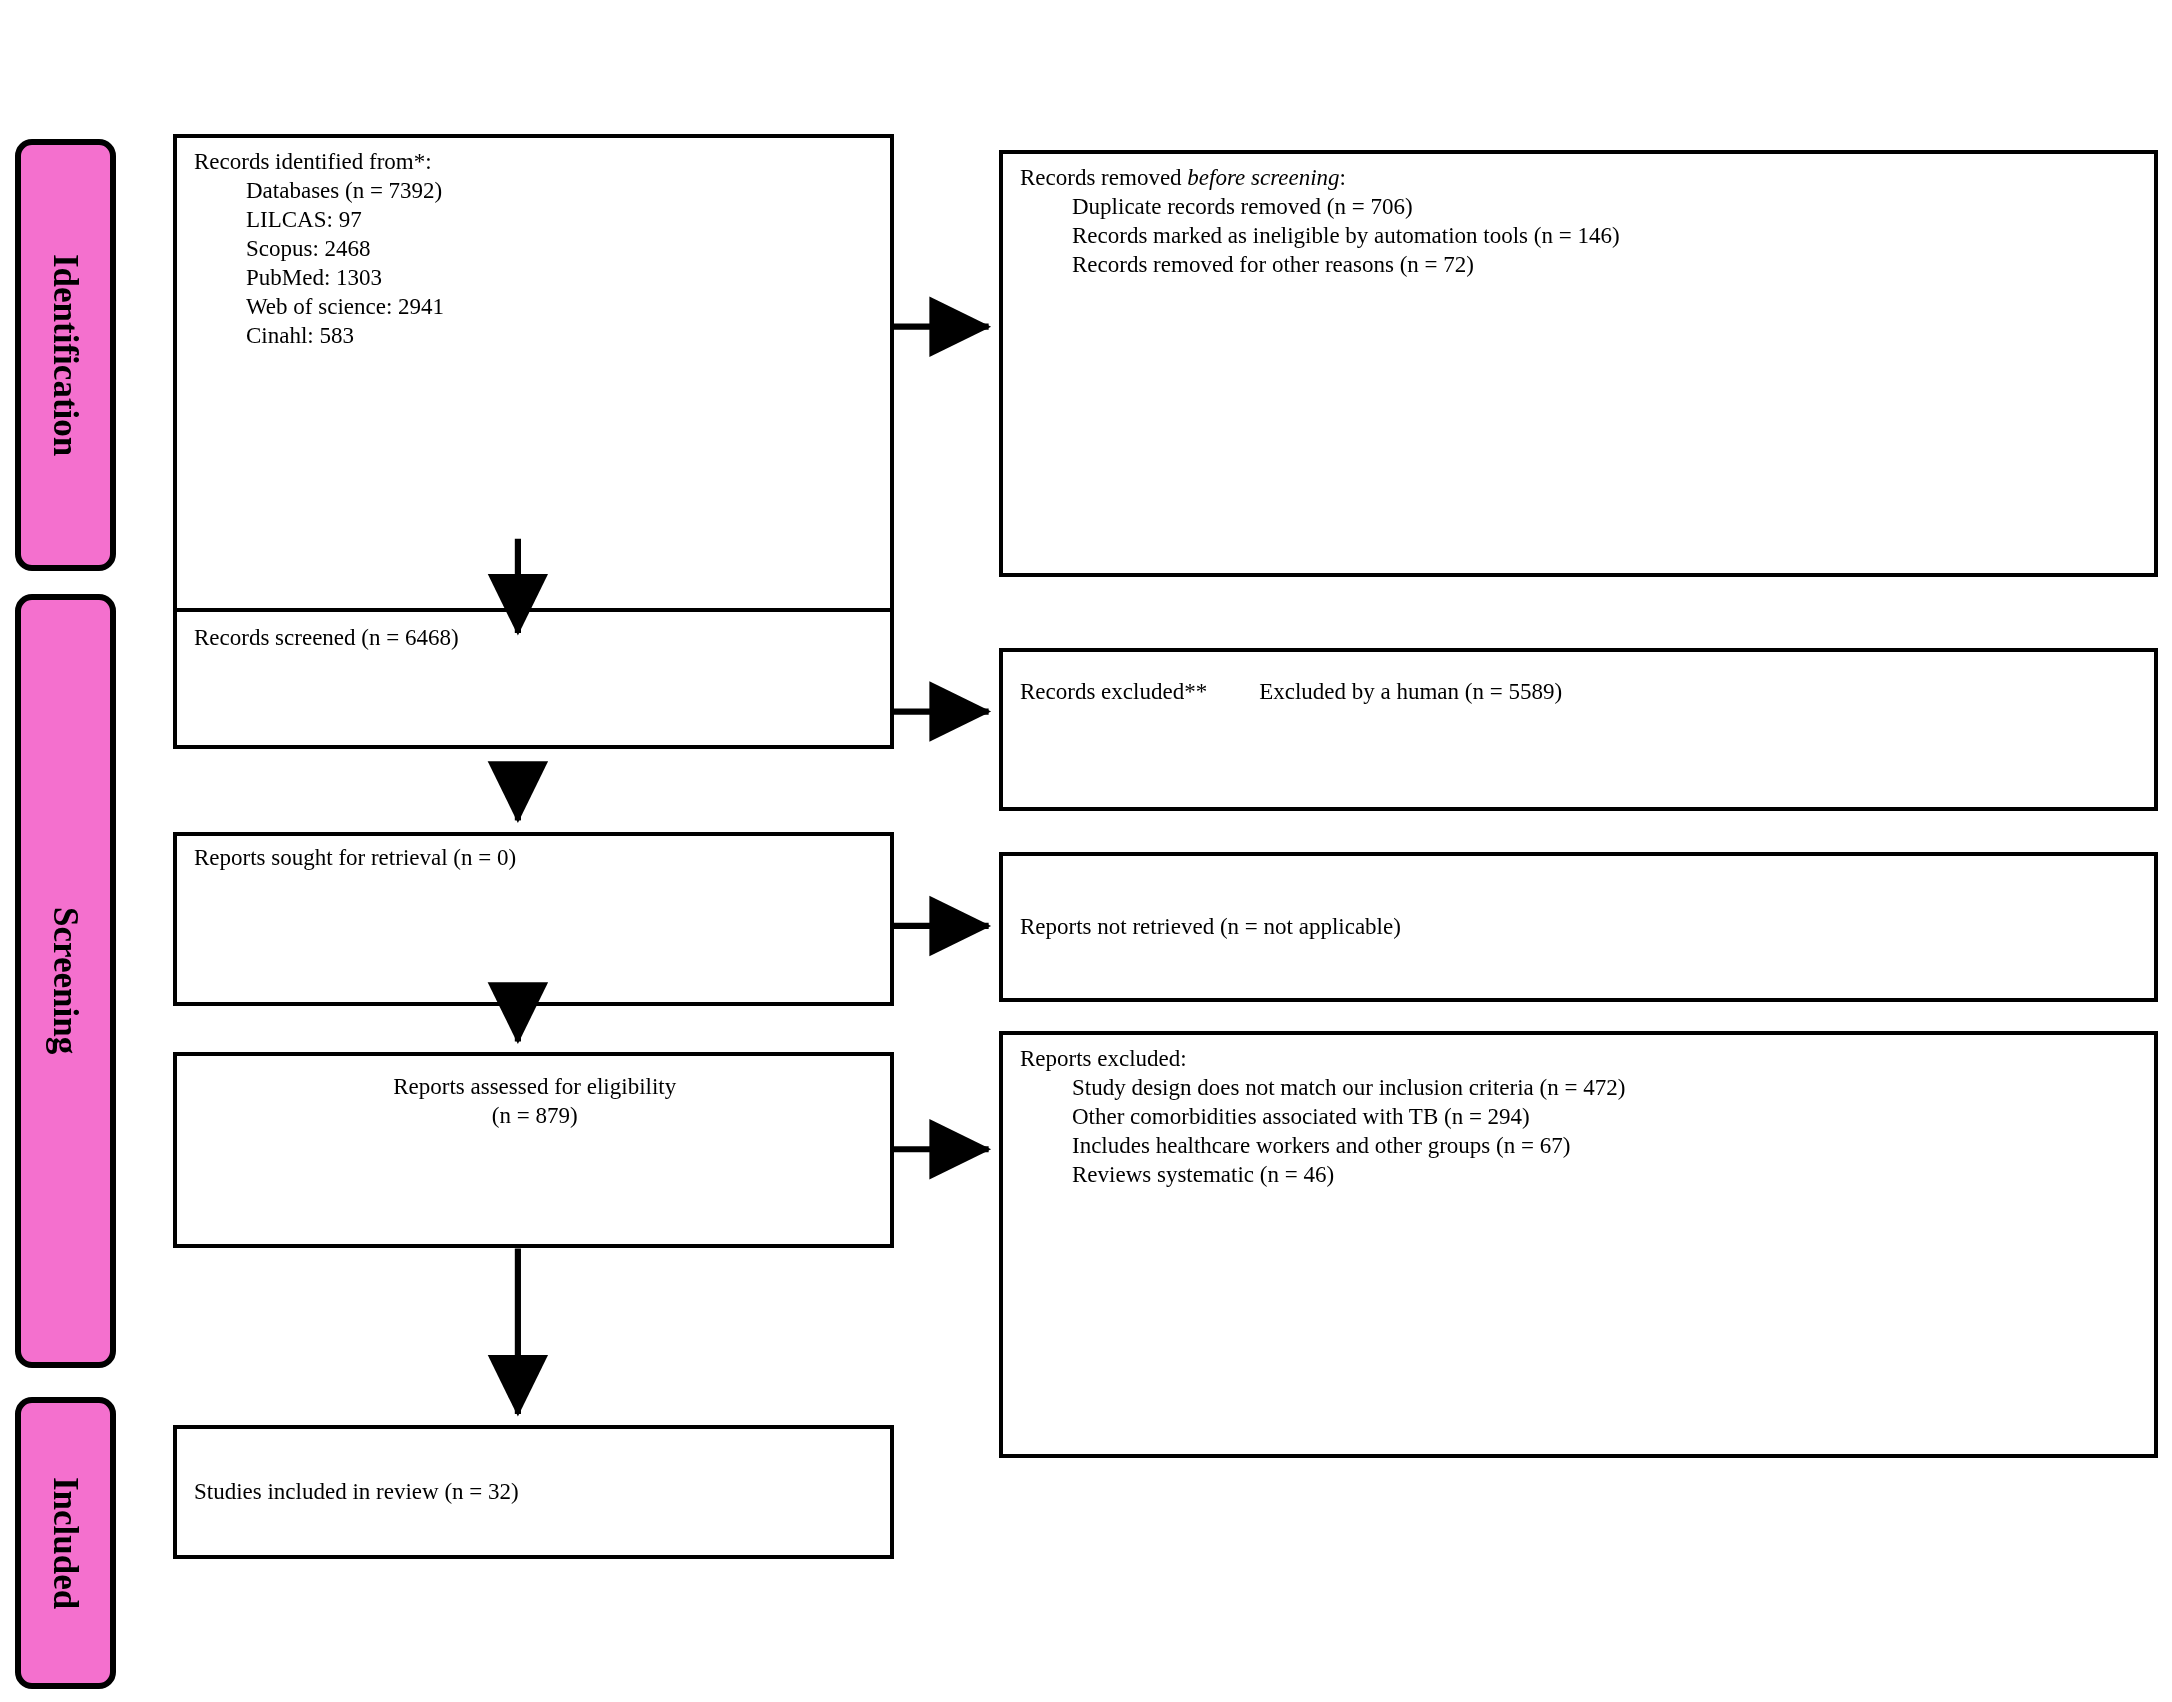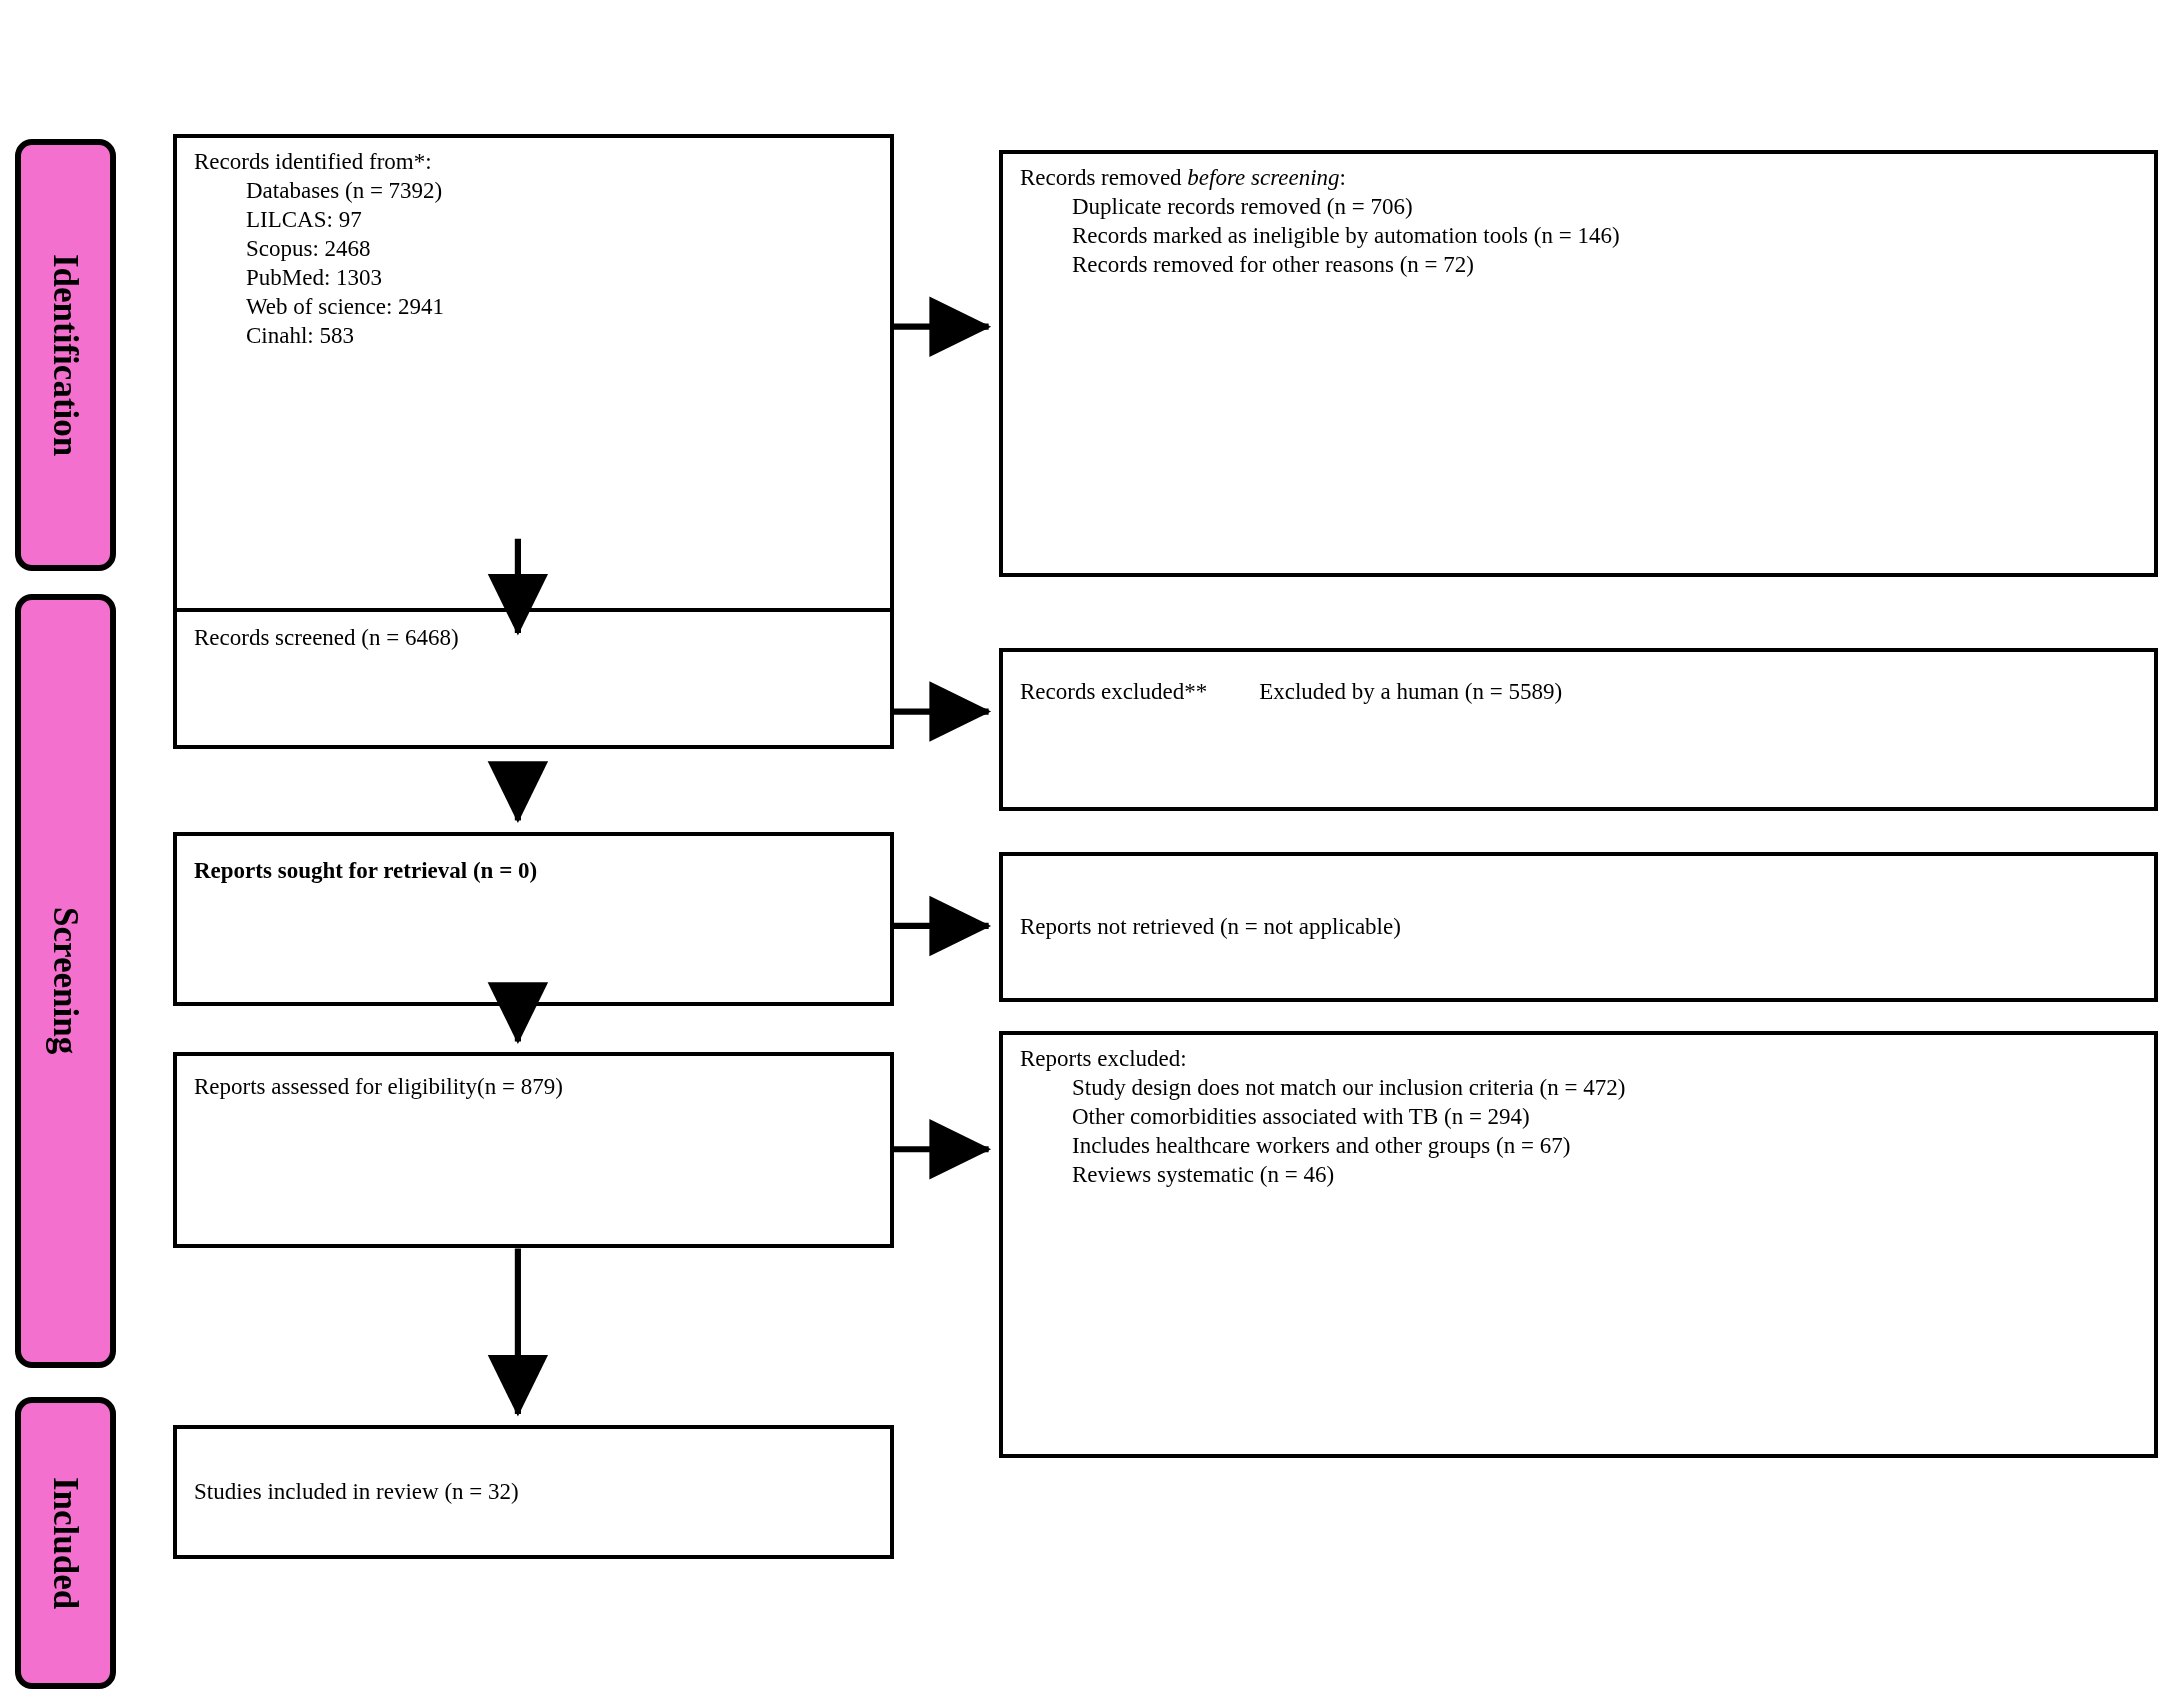--- a/index.html
+++ b/index.html
@@ -97,22 +97,22 @@
   #box-included     { left: 173px;  top: 1425px; width: 721px; height: 134px; }
 
   
   #box-removed      { left: 999px; top: 150px;  width: 1159px; height: 427px; }
   #box-excluded-rec { left: 999px; top: 648px; width: 1159px; height: 163px; }
   #box-notretrieved { left: 999px; top: 852px; width: 1159px; height: 150px; }
   #box-excluded-rep { left: 999px; top: 1031px; width: 1159px; height: 427px; }
 
   
   #box-screened    { display: flex; flex-direction: column; justify-content: flex-start; padding-top: 12.3px; }
-  #box-sought      { display: flex; flex-direction: column; justify-content: flex-start; padding-top: 21px; font-weight: bold; }
-  #box-assessed    { display: flex; flex-direction: row; justify-content: flex-start; padding-top: 17px; }
+  #box-sought      { display: flex; flex-direction: column; justify-content: flex-start; padding-top: 8px; }
+  #box-assessed    { display: flex; flex-direction: column; justify-content: flex-start; padding-top: 17px; text-align: center; }
   #box-included    { display: flex; flex-direction: column; justify-content: center; }
   #box-notretrieved{ display: flex; flex-direction: column; justify-content: center; }
   #box-excluded-rec{ display: flex; flex-direction: row; justify-content: flex-start; padding-top: 26px; }
 
   
   #arrows {
     position: absolute;
     left: 0; top: 0;
     width: 2172px;
     height: 1702px;

